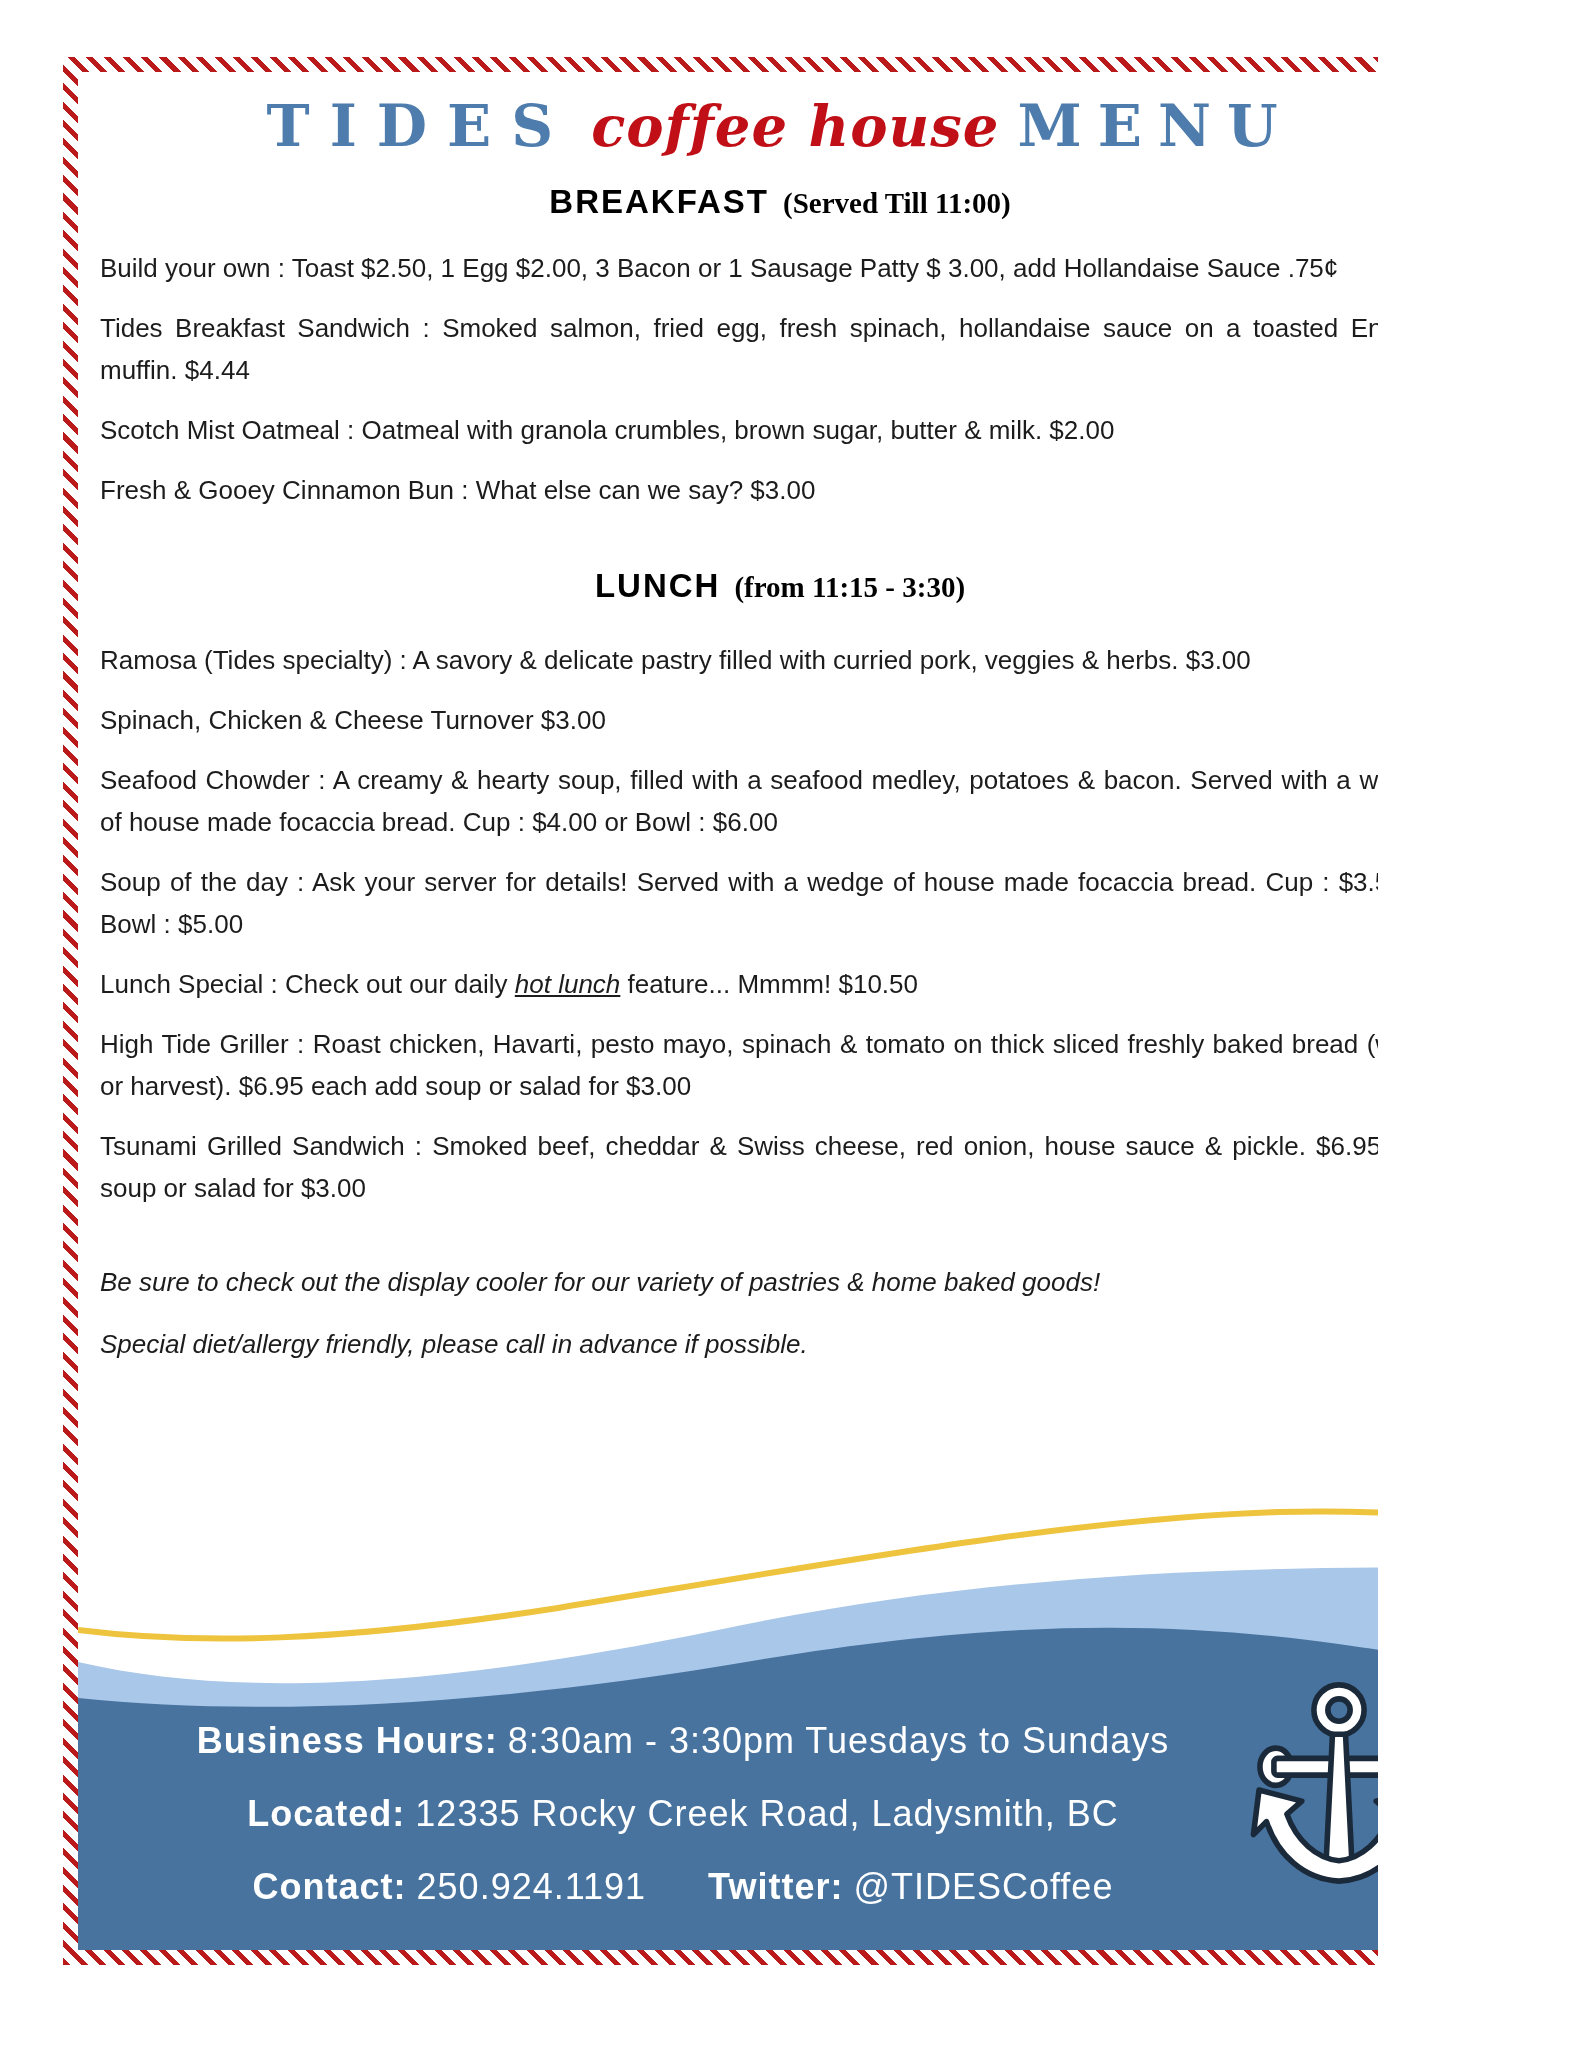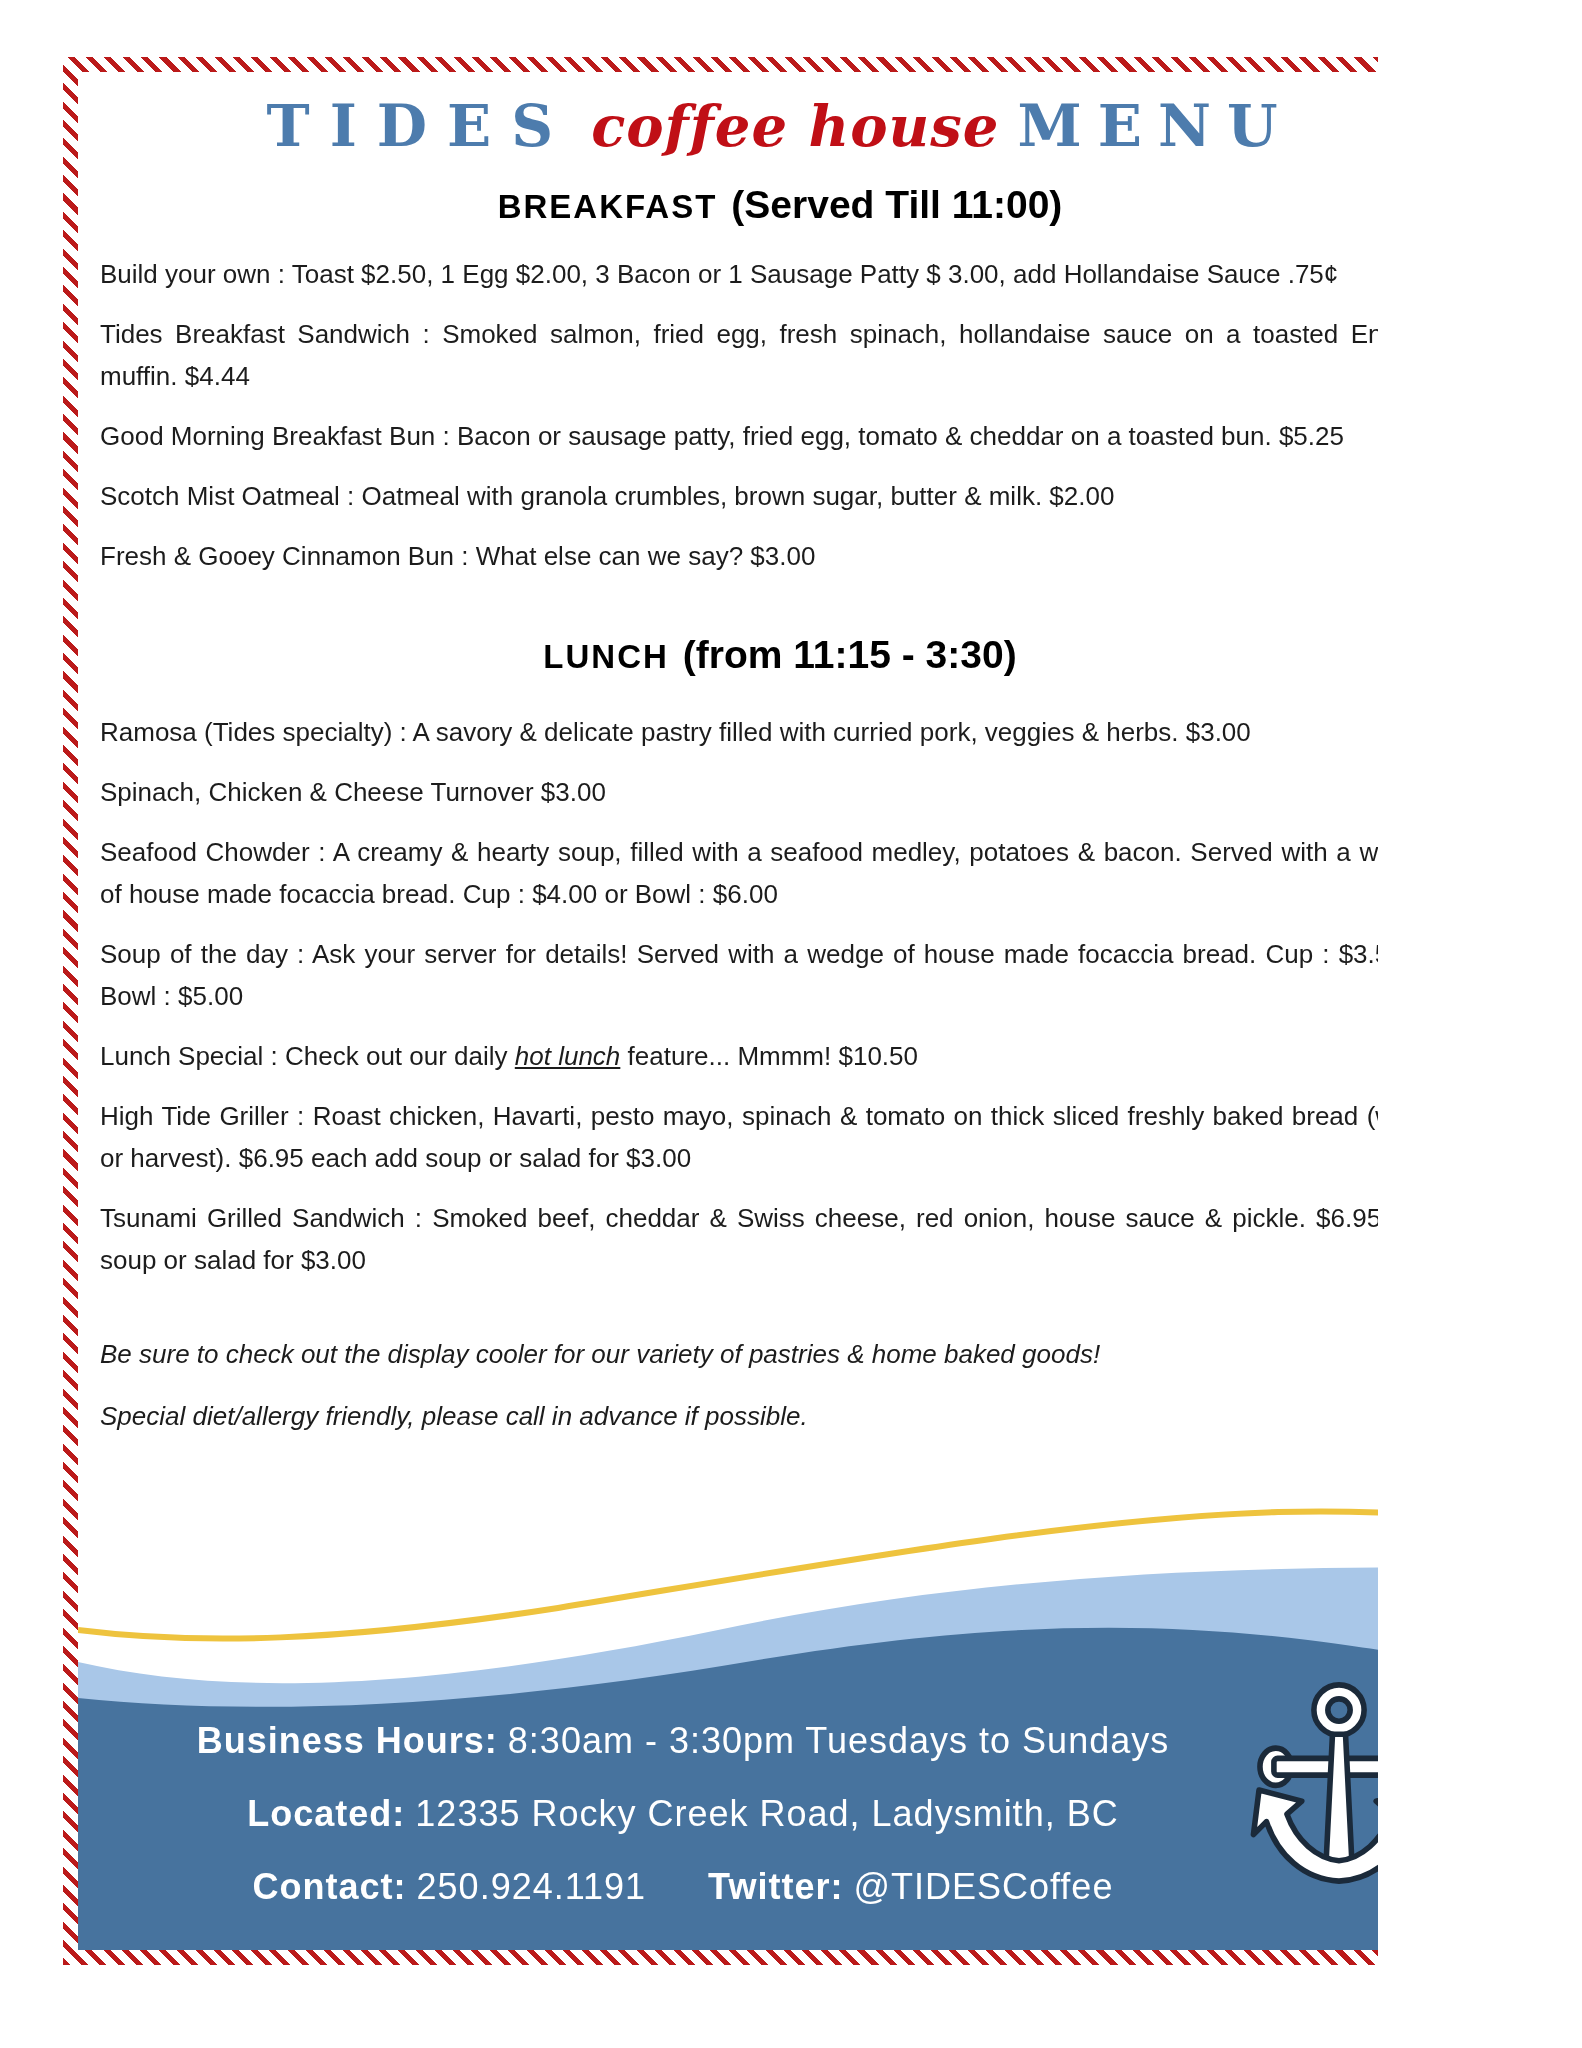--- a/index.html
+++ b/index.html
@@ -18,21 +18,21 @@
   .title{white-space:nowrap;text-align:center;padding-top:22px;line-height:64px;}
   .title .tides{font-family:"DejaVu Serif",serif;font-weight:bold;font-size:58px;
                 color:var(--title-blue);letter-spacing:20px;}
   .title .script{font-family:"DejaVu Serif",serif;font-style:italic;font-weight:bold;
                  font-size:56px;color:var(--script-red);letter-spacing:1px;padding:0 18px;}
   .title .menu{font-family:"DejaVu Serif",serif;font-weight:bold;font-size:58px;
                color:var(--title-blue);letter-spacing:16px;}
 
   .section-head{text-align:center;color:#000;margin:10px 0 26px 0;}
   .section-head .sec-name{font-weight:bold;font-size:33px;letter-spacing:2px;}
-  .section-head .sec-time{font-weight:bold;font-size:39px;margin-left:14px;letter-spacing:0;}
+  .section-head .sec-time{font-weight:bold;font-size:29px;margin-left:14px;letter-spacing:0;font-family:Liberation Serif, serif;}
   .section-head.lunch{margin-top:56px;margin-bottom:34px;}
 
   .items{padding:0 46px 0 22px;}
   .items p{font-size:26px;line-height:42px;color:var(--text-black);
            text-align:justify;margin:0 0 18px 0;}
   .hotlunch{font-style:italic;text-decoration:underline;}
 
   .notes{padding:0 46px 0 22px;margin-top:58px;}
   .notes p{font-style:italic;font-size:26px;color:var(--text-black);margin:0 0 31px 0;}
 
@@ -57,21 +57,20 @@
         <span class="tides">TIDES</span><span class="script">coffee house</span><span class="menu">MENU</span>
       </div>
 
       <div class="section-head">
         <span class="sec-name">BREAKFAST</span><span class="sec-time">(Served Till 11:00)</span>
       </div>
 
       <div class="items">
         <p>Build your own : Toast $2.50, 1 Egg $2.00, 3 Bacon or 1 Sausage Patty $ 3.00, add Hollandaise Sauce .75¢</p>
         <p>Tides Breakfast Sandwich : Smoked salmon, fried egg, fresh spinach, hollandaise sauce on a toasted English muffin. $4.44</p>
-        <p>Good Morning Breakfast Bun : Bacon or sausage patty, fried egg, tomato &amp; cheddar on a toasted bun. $5.25</p>
         <p>Scotch Mist Oatmeal : Oatmeal with granola crumbles, brown sugar, butter &amp; milk. $2.00</p>
         <p>Fresh &amp; Gooey Cinnamon Bun : What else can we say? $3.00</p>
       </div>
 
       <div class="section-head lunch">
         <span class="sec-name">LUNCH</span><span class="sec-time">(from 11:15 - 3:30)</span>
       </div>
 
       <div class="items">
         <p>Ramosa (Tides specialty) : A savory &amp; delicate pastry filled with curried pork, veggies &amp; herbs. $3.00</p>

